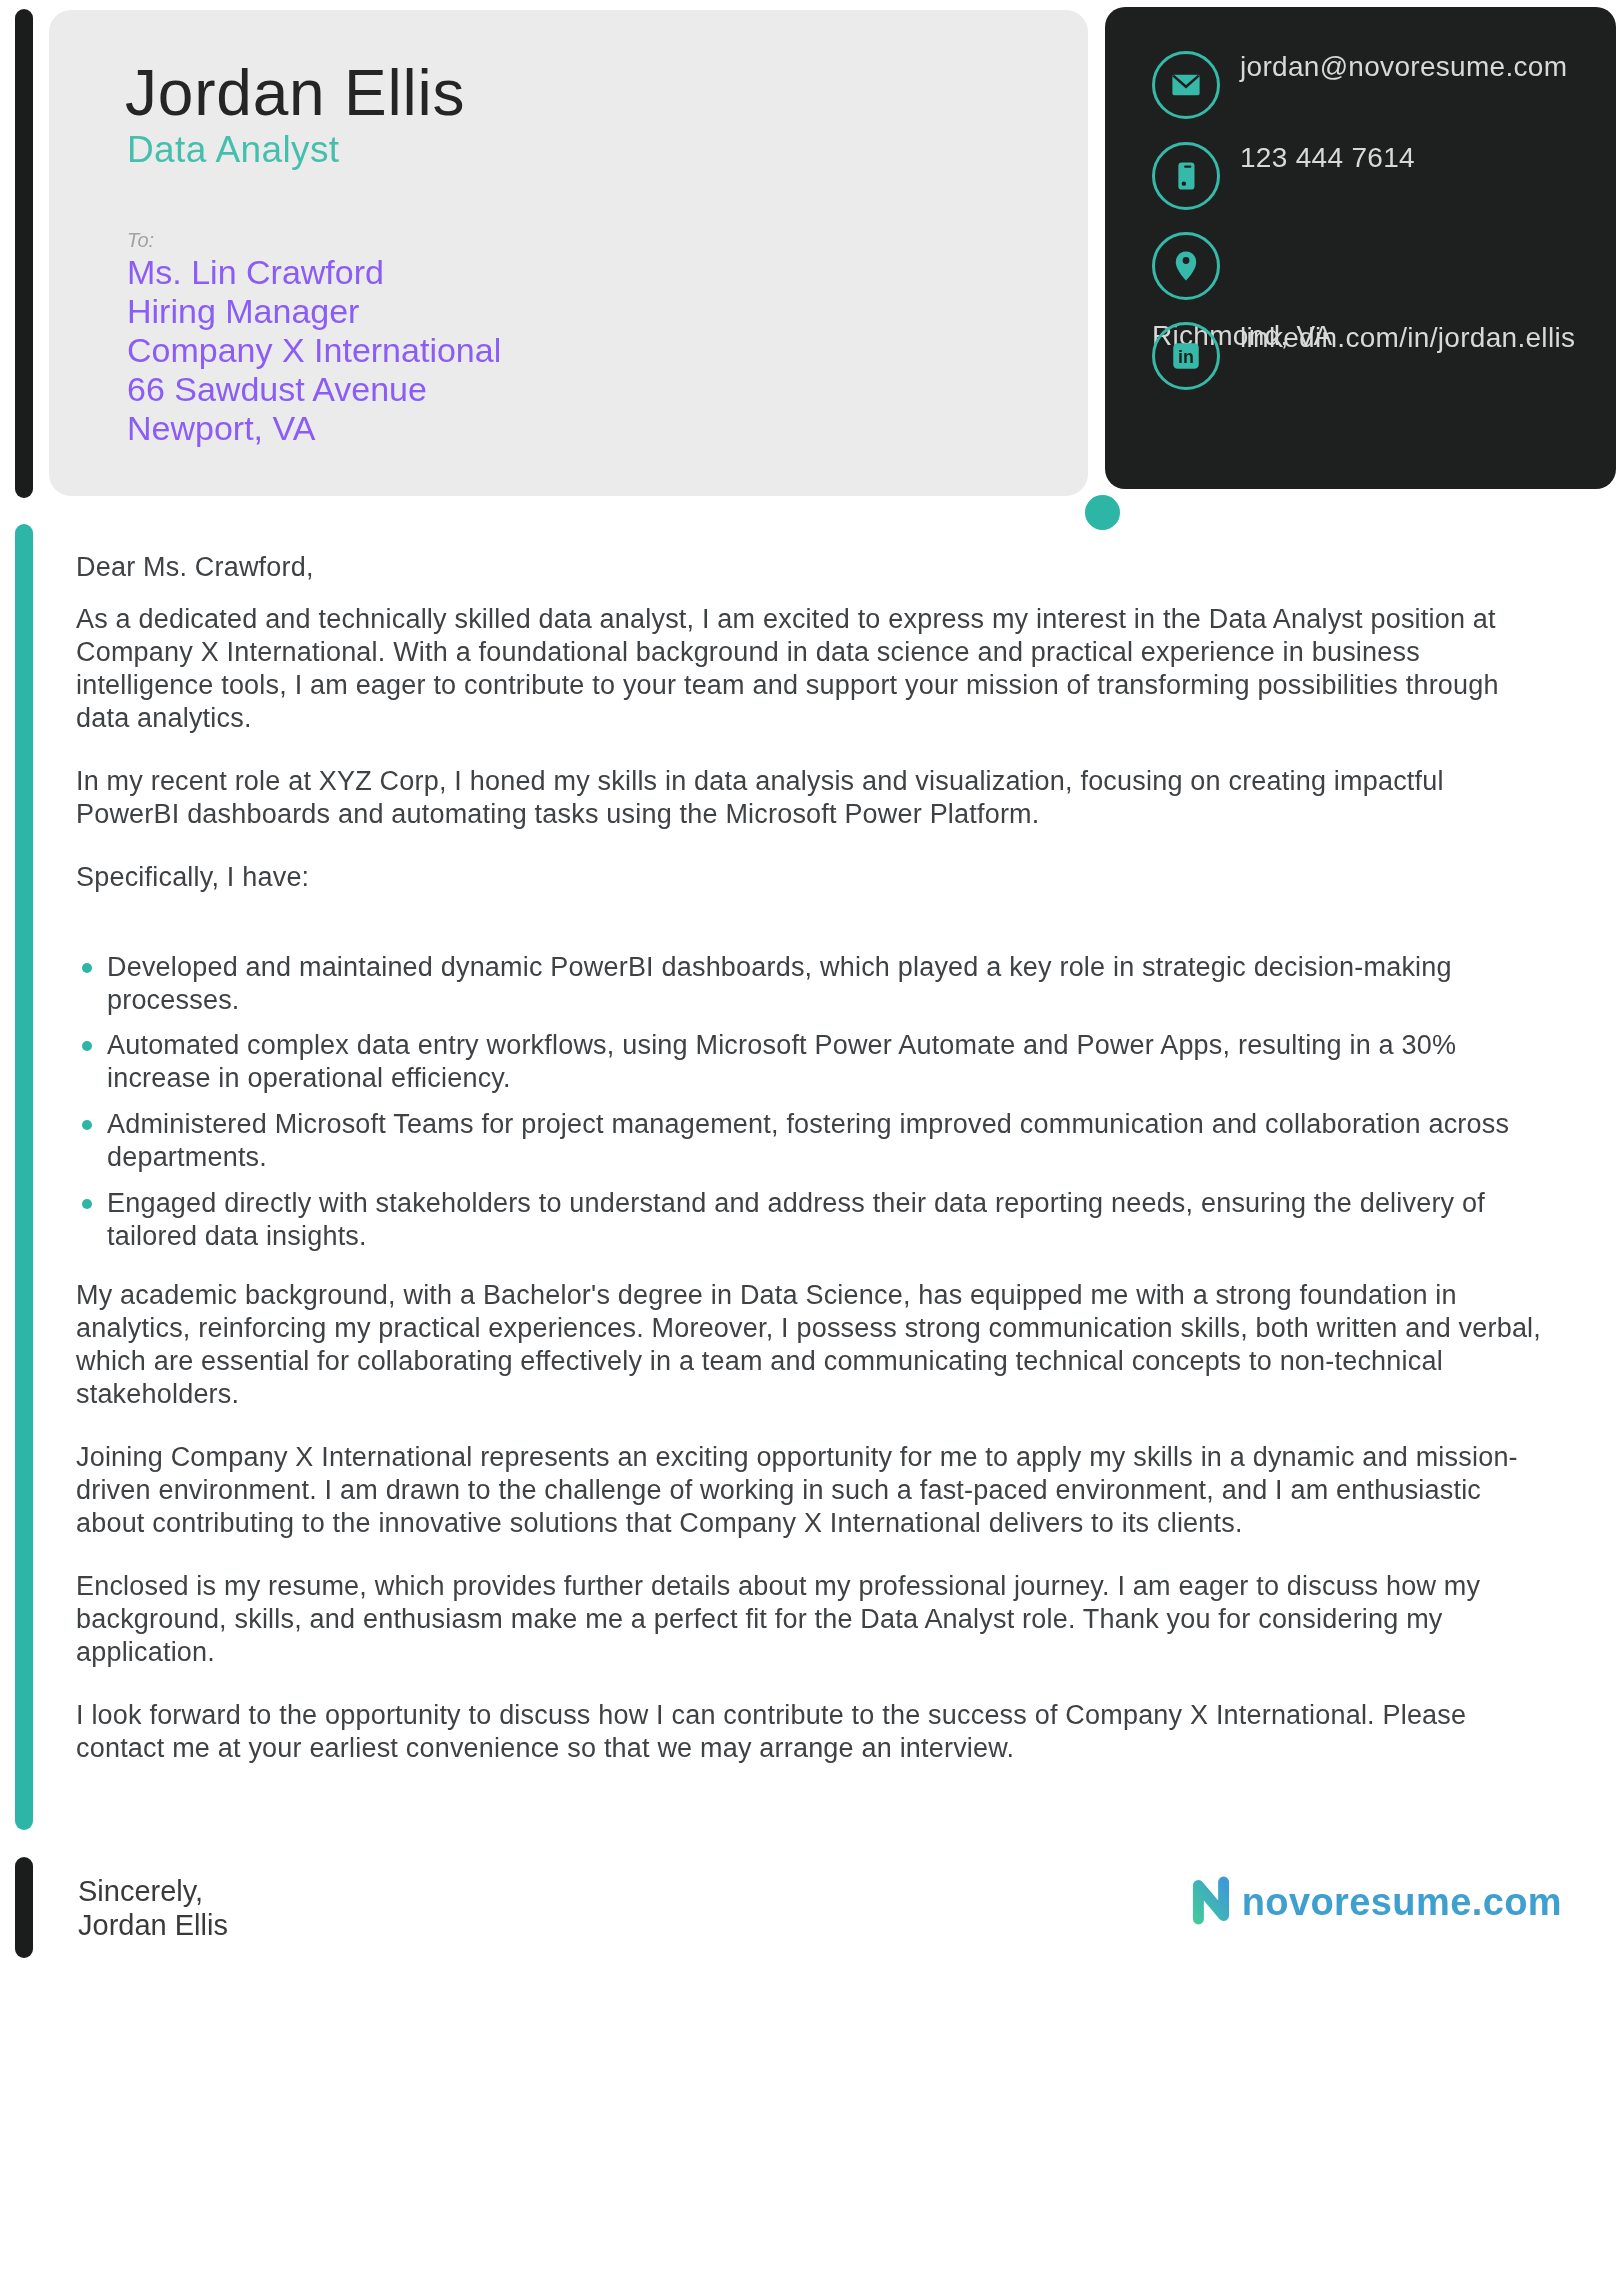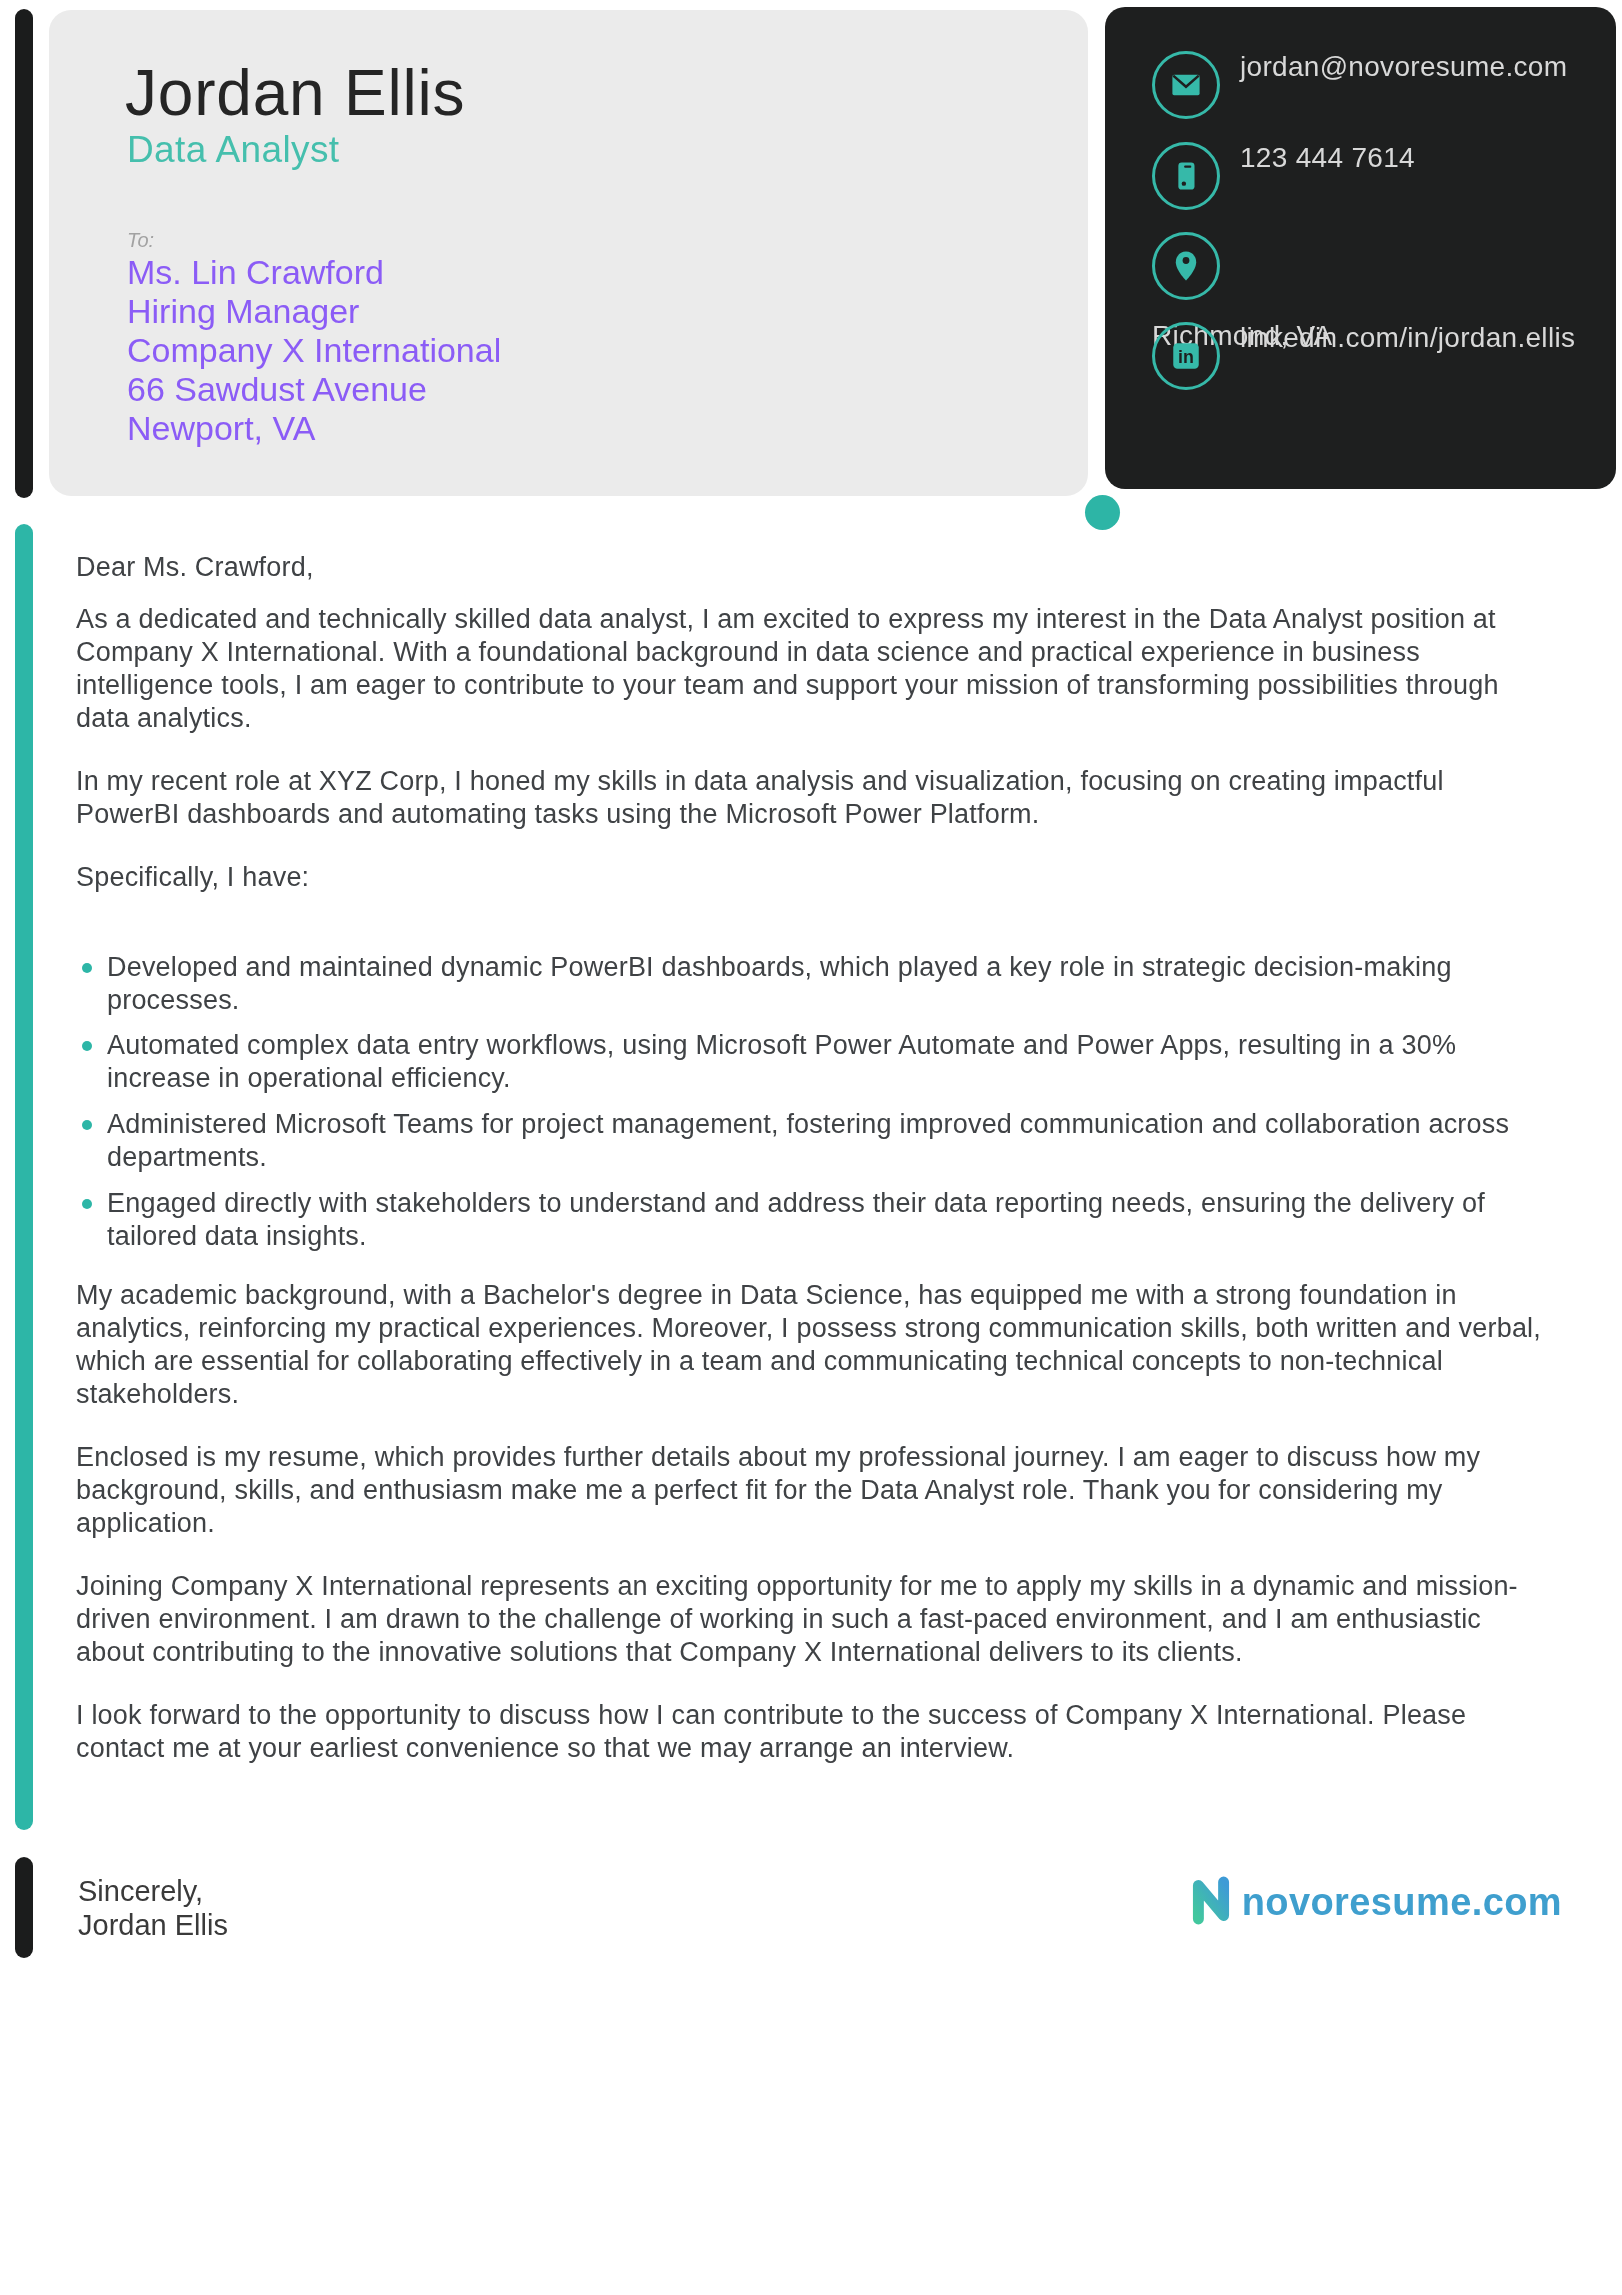--- a/index.html
+++ b/index.html
@@ -183,22 +183,22 @@
       <li>
         <span class="bullet-dot"></span>
         <span>Administered Microsoft Teams for project management, fostering improved communication and collaboration across departments.</span>
       </li>
       <li>
         <span class="bullet-dot"></span>
         <span>Engaged directly with stakeholders to understand and address their data reporting needs, ensuring the delivery of tailored data insights.</span>
       </li>
     </ul>
     <p>My academic background, with a Bachelor's degree in Data Science, has equipped me with a strong foundation in analytics, reinforcing my practical experiences. Moreover, I possess strong communication skills, both written and verbal, which are essential for collaborating effectively in a team and communicating technical concepts to non-technical stakeholders.</p>
+    <p>Joining Company X International represents an exciting opportunity for me to apply my skills in a dynamic and mission-driven environment. I am drawn to the challenge of working in such a fast-paced environment, and I am enthusiastic about contributing to the innovative solutions that Company X International delivers to its clients.</p>
     <p>Enclosed is my resume, which provides further details about my professional journey. I am eager to discuss how my background, skills, and enthusiasm make me a perfect fit for the Data Analyst role. Thank you for considering my application.</p>
-    <p>Joining Company X International represents an exciting opportunity for me to apply my skills in a dynamic and mission-driven environment. I am drawn to the challenge of working in such a fast-paced environment, and I am enthusiastic about contributing to the innovative solutions that Company X International delivers to its clients.</p>
     <p>I look forward to the opportunity to discuss how I can contribute to the success of Company X International. Please contact me at your earliest convenience so that we may arrange an interview.</p>
   </div>
 
   <div class="sig-block">
     <div>Sincerely,</div>
     <div>Jordan Ellis</div>
   </div>
 
   <div class="footer-logo">
     <span>

